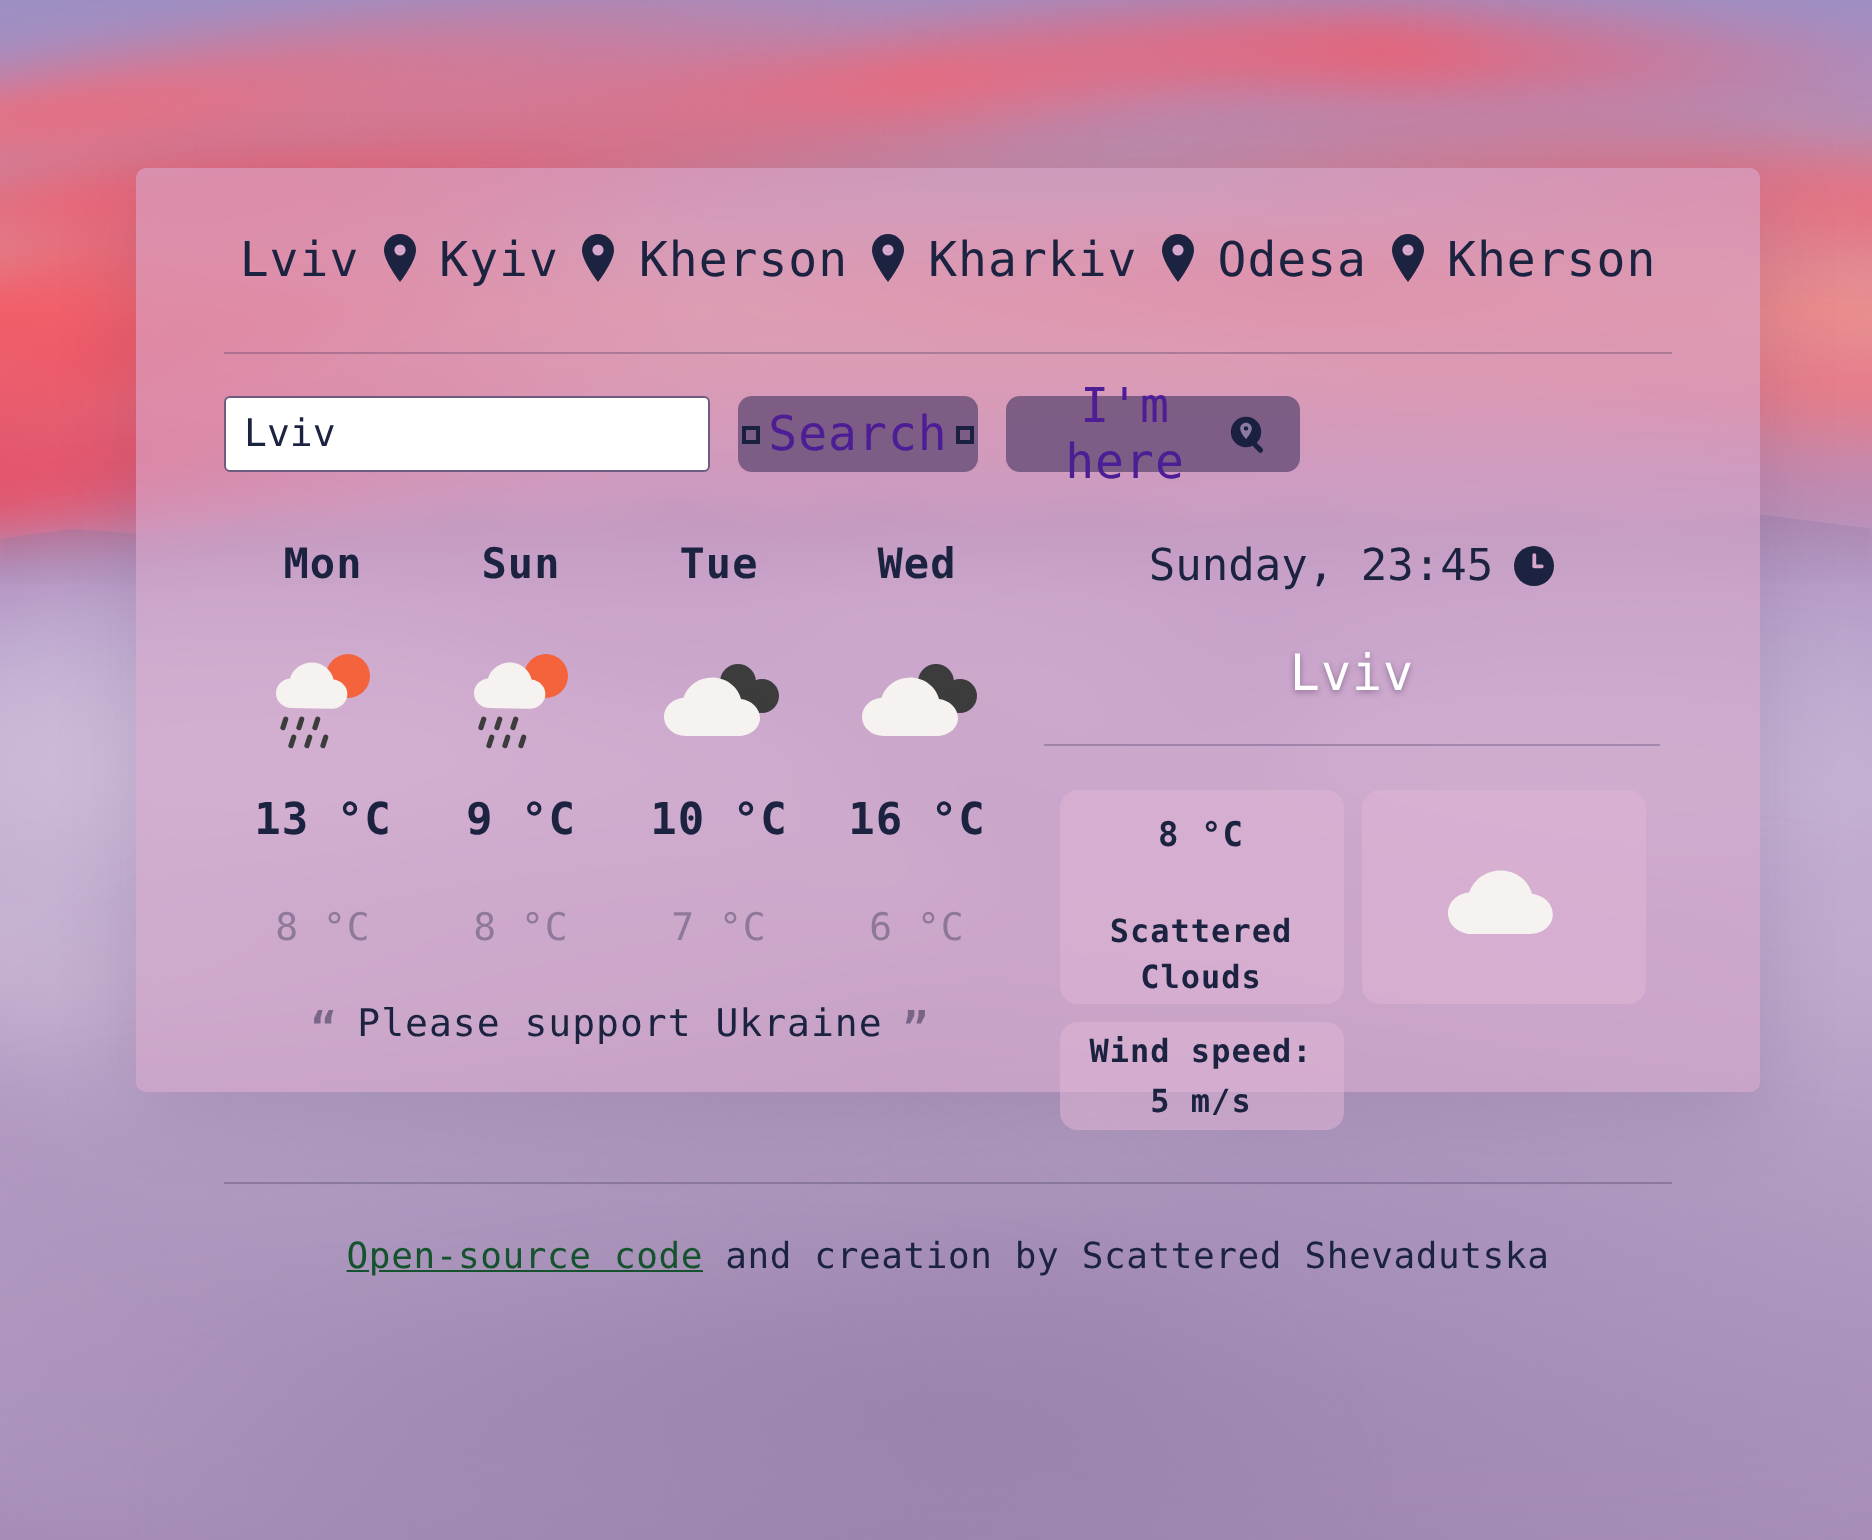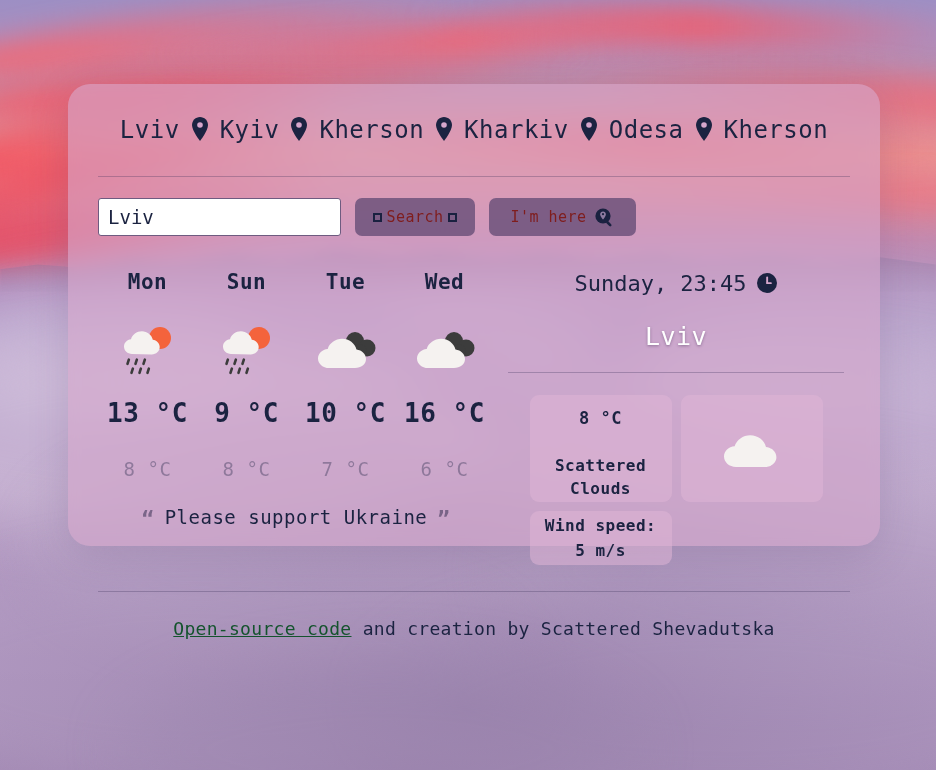--- a/index.html
+++ b/index.html
@@ -124,25 +124,25 @@
       radial-gradient(ellipse 120% 70% at 50% 92%, rgba(120,96,140,.34), rgba(120,96,140,0) 62%);
   }
 
   
   .app-card {
     position: absolute;
     left: 68px;
     top: 84px;
     width: 812px;
     height: 462px;
-    border-radius: 22px;
+    border-radius: 5px;
     background: rgba(214,166,204,.60);
     backdrop-filter: blur(6px);
     box-shadow: 0 10px 40px rgba(90,60,110,.18);
-    padding: 0 30px;
+    padding: 0 44px;
     color: #1b2341;
   }
 
   
   .city-nav {
     height: 92px;
     display: flex;
     align-items: center;
     justify-content: center;
     gap: 0;
@@ -186,23 +186,23 @@
     font-family: "DejaVu Sans Mono", monospace;
     font-size: 19px;
     padding: 0 9px;
     outline: none;
   }
   .btn {
     height: 38px;
     border: none;
     border-radius: 7px;
     background: rgba(103,78,120,.80);
-    color: #7f1d1d;
+    color: #4c1d95;
     font-family: "DejaVu Sans Mono", monospace;
-    font-size: 15px;
+    font-size: 24px;
     letter-spacing: .5px;
     display: inline-flex;
     align-items: center;
     justify-content: center;
     gap: 7px;
     cursor: pointer;
     padding: 0 15px;
   }
   .btn-search { width: 120px; gap: 4px; }
   .btn-here { width: 147px; }
@@ -239,21 +239,21 @@
     letter-spacing: .5px;
   }
   .fc-icon {
     height: 58px;
     display: flex;
     align-items: center;
     justify-content: center;
   }
   .fc-icon svg { display: block; }
   .fc-hi {
-    font-size: 26px;
+    font-size: 22px;
     font-weight: bold;
     color: #1b2341;
     padding-top: 19px;
     letter-spacing: .5px;
   }
   .fc-lo {
     font-size: 19px;
     color: rgba(66,62,96,.45);
     padding-top: 30px;
     letter-spacing: .5px;

